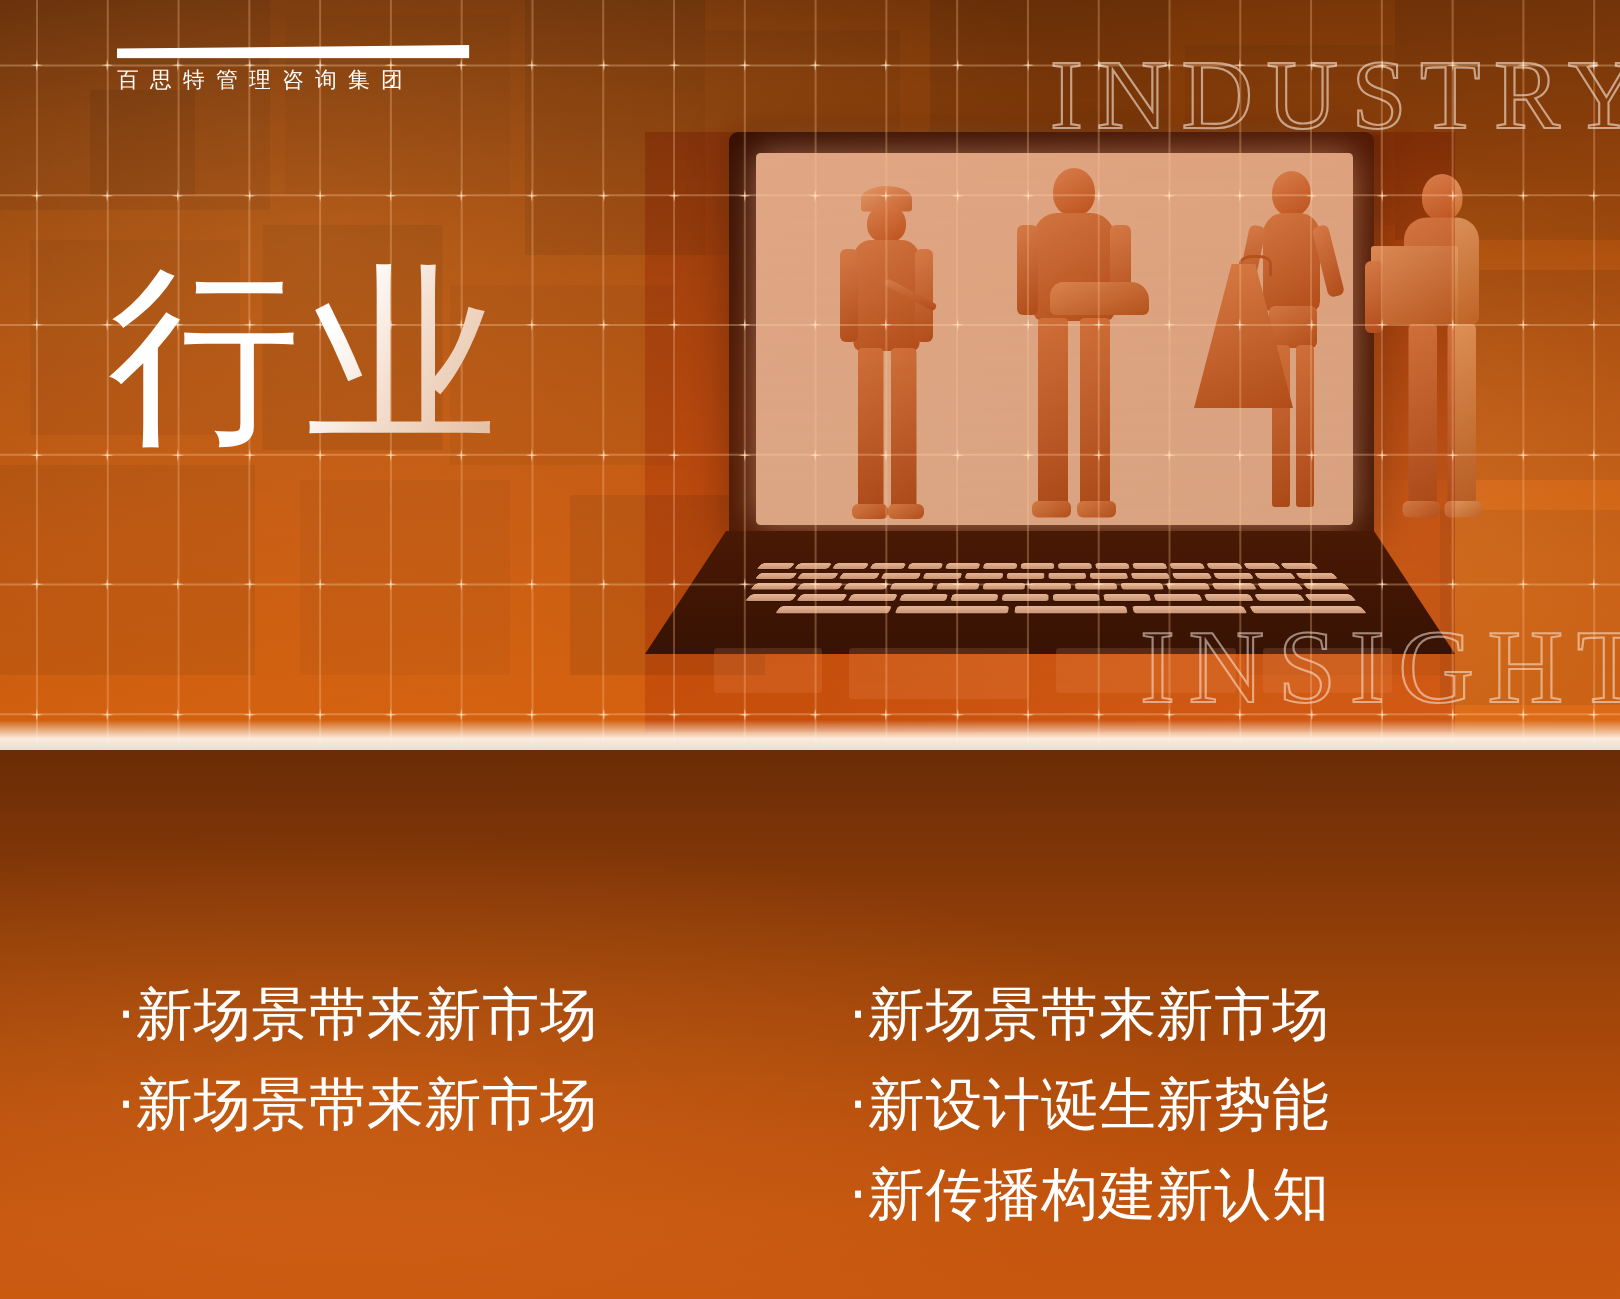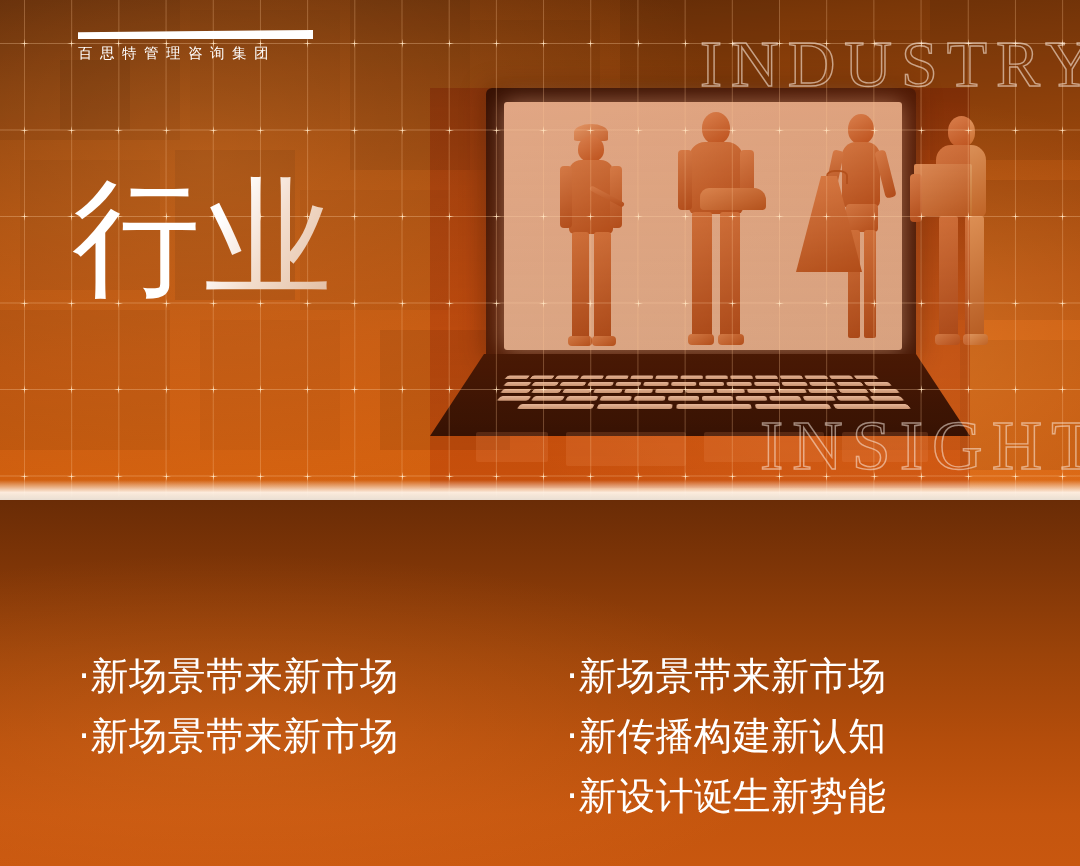--- a/index.html
+++ b/index.html
@@ -490,19 +490,19 @@
     <div class="bottom-glow"></div>
 
 
     <div class="cols">
       <div class="col col-left" id="col-left">
           <div class="item">·新场景带来新市场</div>
           <div class="item">·新场景带来新市场</div>
         </div>
       <div class="col col-right" id="col-right">
           <div class="item">·新场景带来新市场</div>
+          <div class="item">·新设计诞生新势能</div>
           <div class="item">·新传播构建新认知</div>
-          <div class="item">·新设计诞生新势能</div>
         </div>
     </div>
   </div>
 
 </div>
 
 </body></html>

